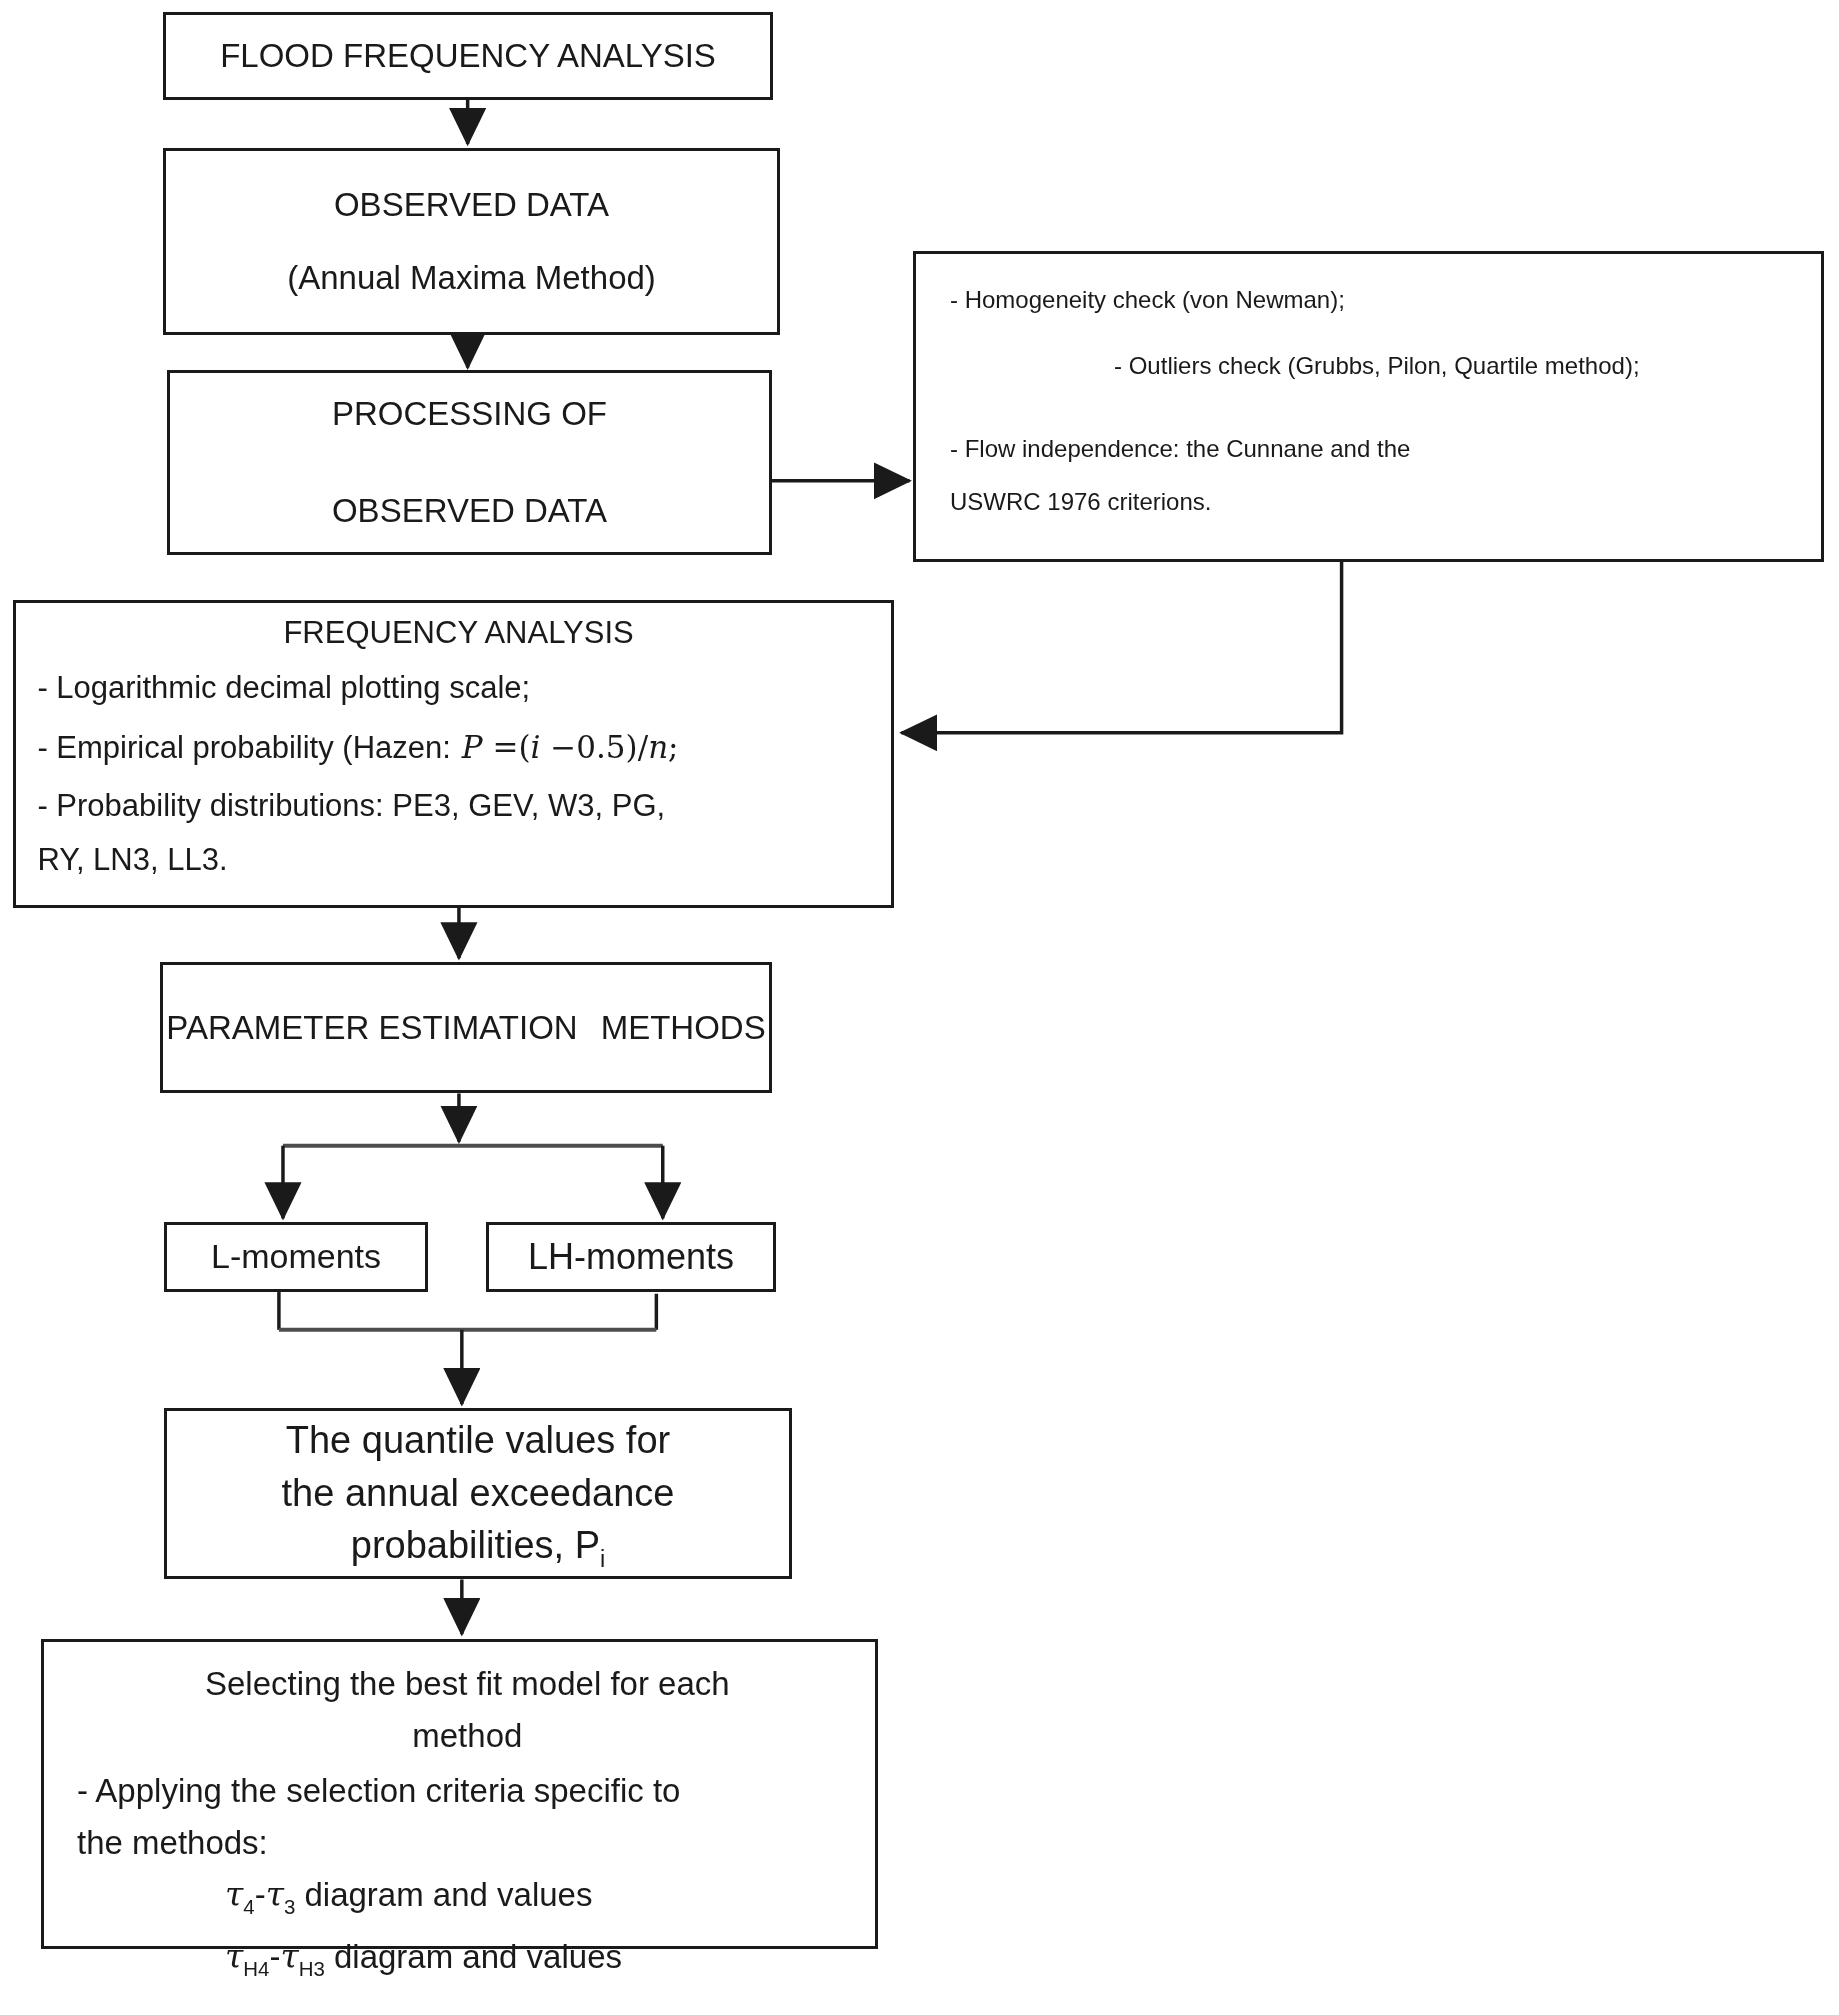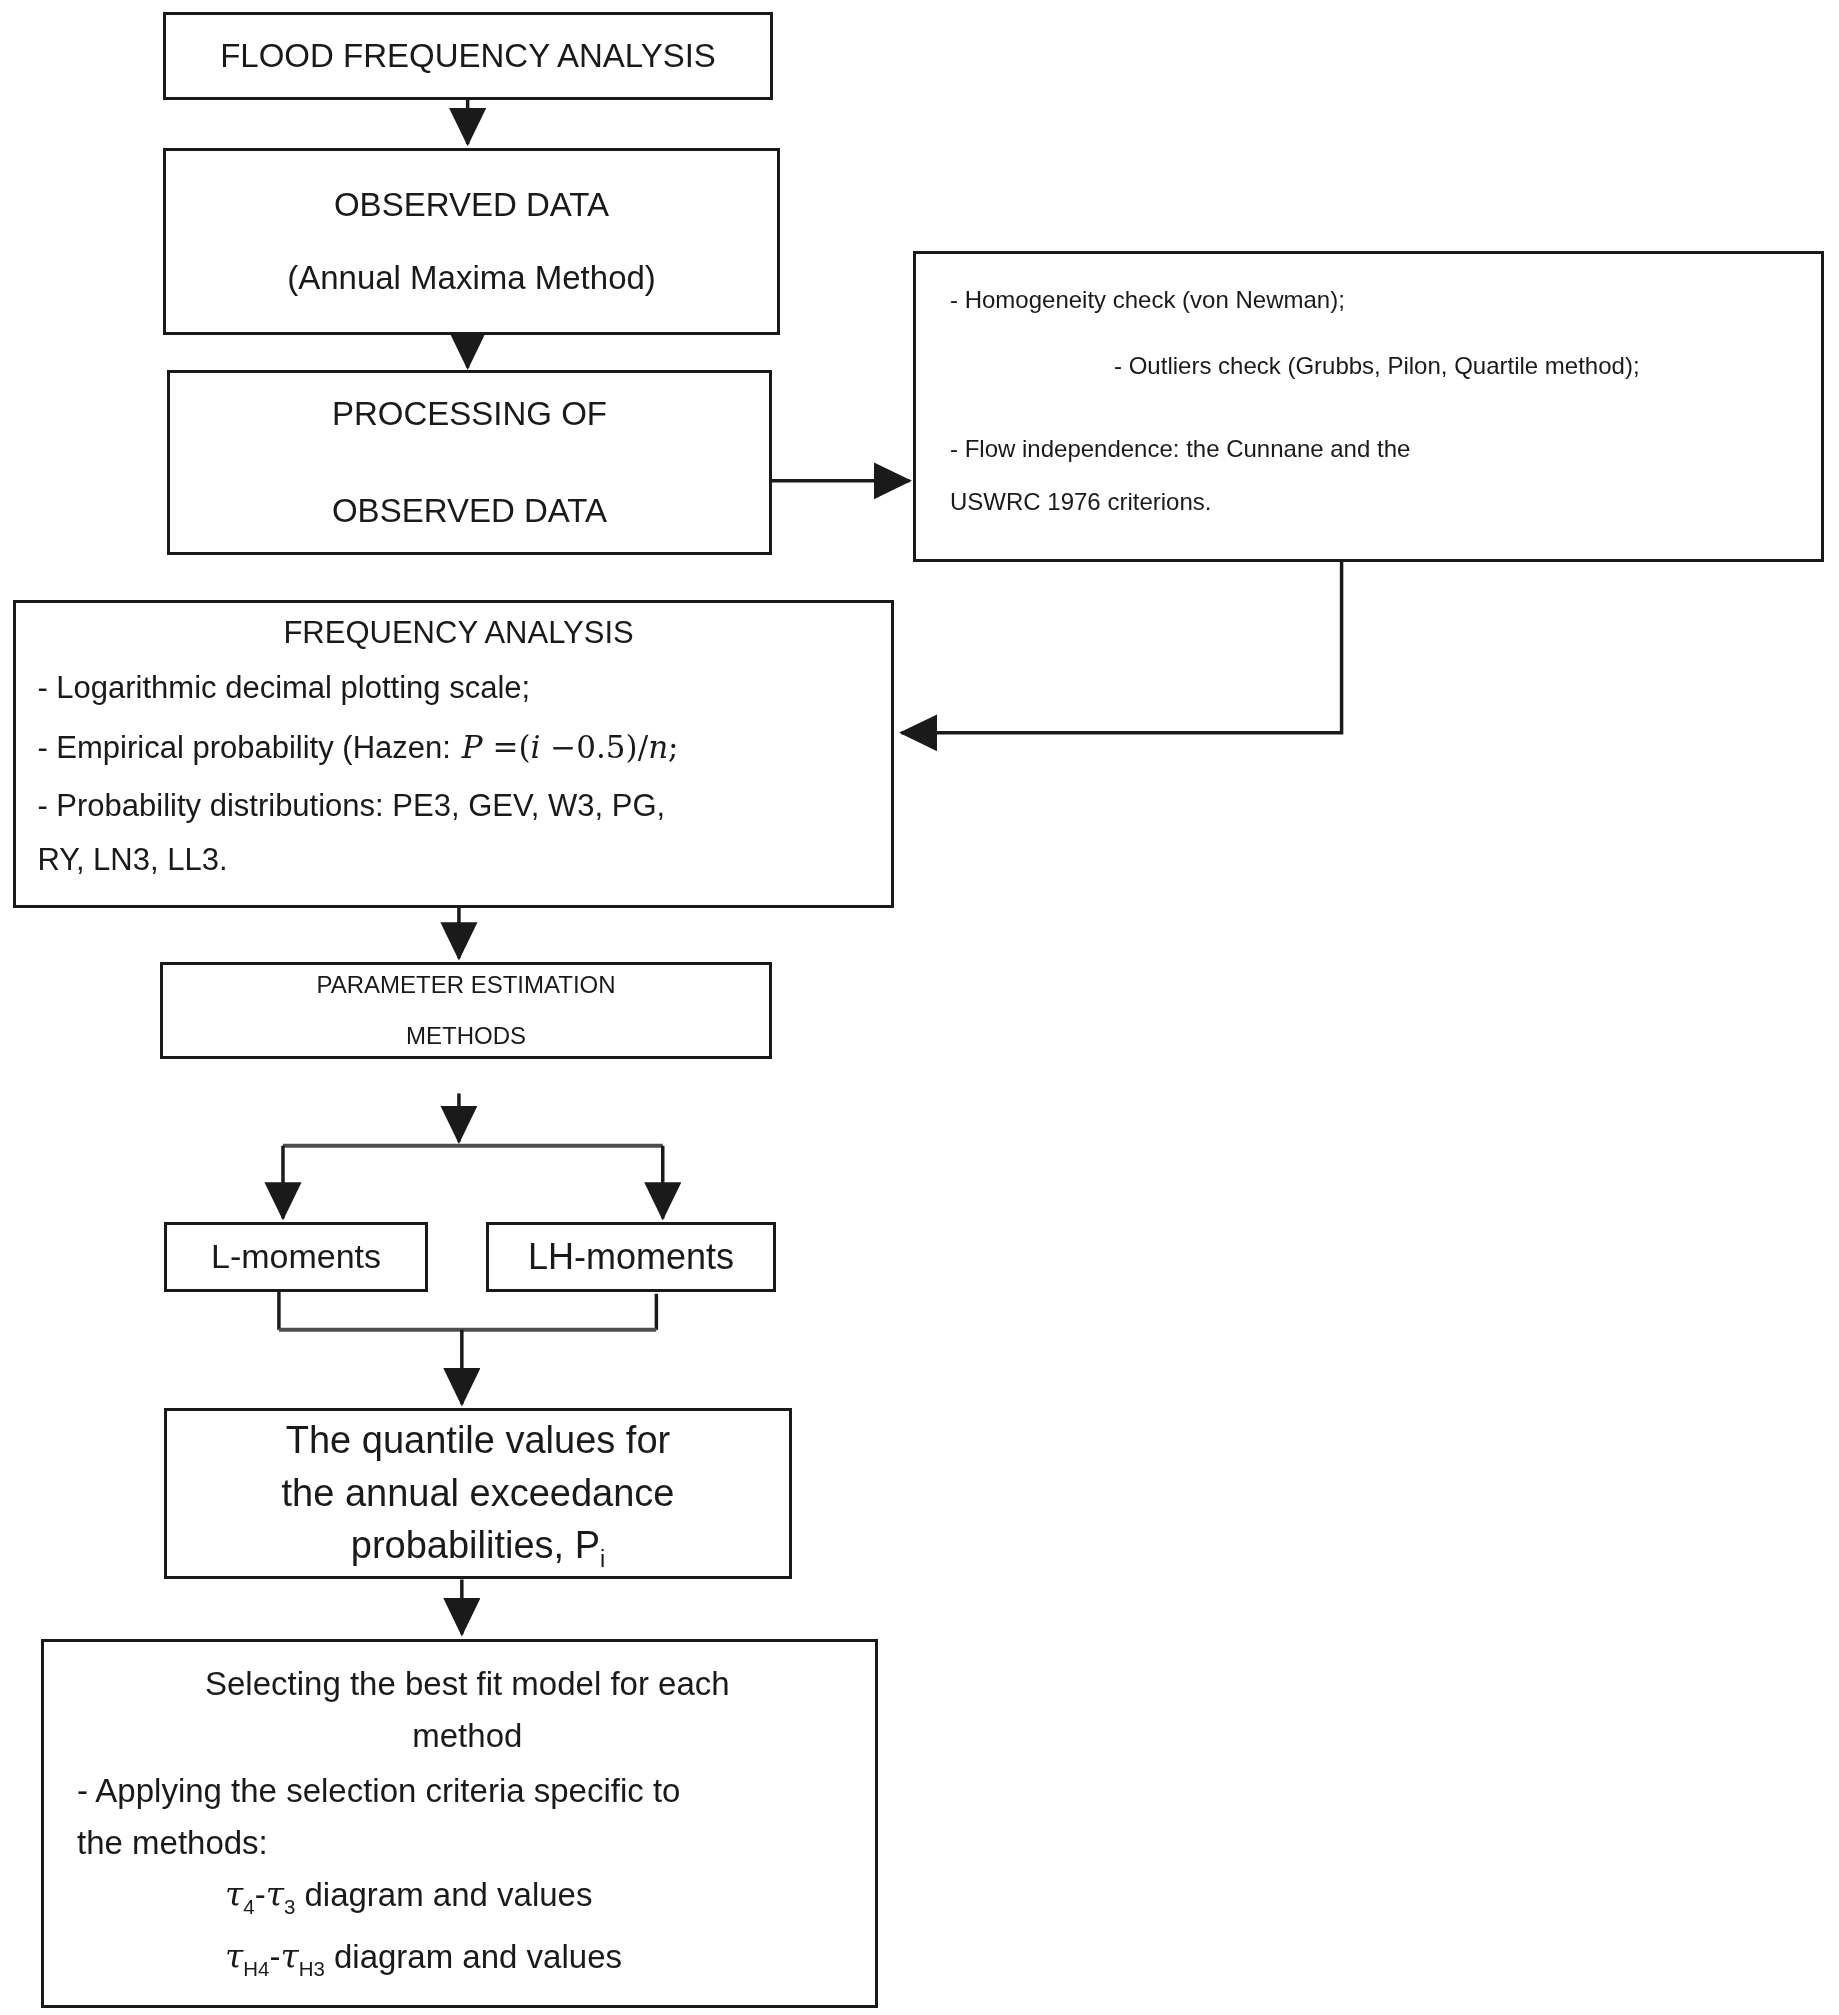--- a/index.html
+++ b/index.html
@@ -34,27 +34,27 @@
   #checks-item3b { margin-top:16.3px; }
 
   #box-frequency  { left:13.4px;   top:600px; width:881px; height:308px; font-size:31px; padding:11.6px 11.6px 0 21px; }
   #box-frequency .title { display:block; text-align:center; line-height:35px; }
   #box-frequency .line  { display:block; line-height:35px; white-space:nowrap; }
   #freq-item1  { margin-top:20px; }
   #freq-item2  { margin-top:25.6px; line-height:41px; }
   #freq-item3a { margin-top:23px; }
   #freq-item3b { margin-top:19px; }
 
-  #box-parameter  { left:160px;  top:962px; width:612px; height:97px; font-size:24px;
-                    display:flex; flex-direction:column; align-items:center; justify-content:center; gap:23px; text-align:center; }
+  #box-parameter  { left:160px;  top:962px; width:612px; height:131px; font-size:33px;
+                    display:flex; flex-direction:row; align-items:center; justify-content:center; gap:23px; text-align:center; }
   #box-lmoments   { left:164px;  top:1222px; width:264px;  height:70px; font-size:34px; }
   #box-lhmoments  { left:486px;  top:1222px; width:290px;  height:70px; font-size:36px; }
   #box-quantile   { left:164px;  top:1408px; width:628px; height:171px; font-size:38px; }
 
-  #box-selecting  { left:41px;   top:1639px; width:837px; height:369px; font-size:33px; padding:23px 17.4px 0 33px; }
+  #box-selecting  { left:41px;   top:1639px; width:837px; height:310px; font-size:33px; padding:23px 17.4px 0 33px; }
   #box-selecting .line { display:block; line-height:37px; white-space:nowrap; }
   #sel-line1 { text-align:center; }
   #sel-line2 { text-align:center; margin-top:15px; }
   #sel-line3 { margin-top:18px; }
   #sel-line4 { margin-top:15px; }
   #sel-tau1  { margin-top:15px; padding-left:148px; }
   #sel-tau2  { margin-top:25px; padding-left:148px; }
 
   .math { font-family:"DejaVu Serif", serif; margin-left:0.35em; }
   .math .mvar { font-style:italic; }

